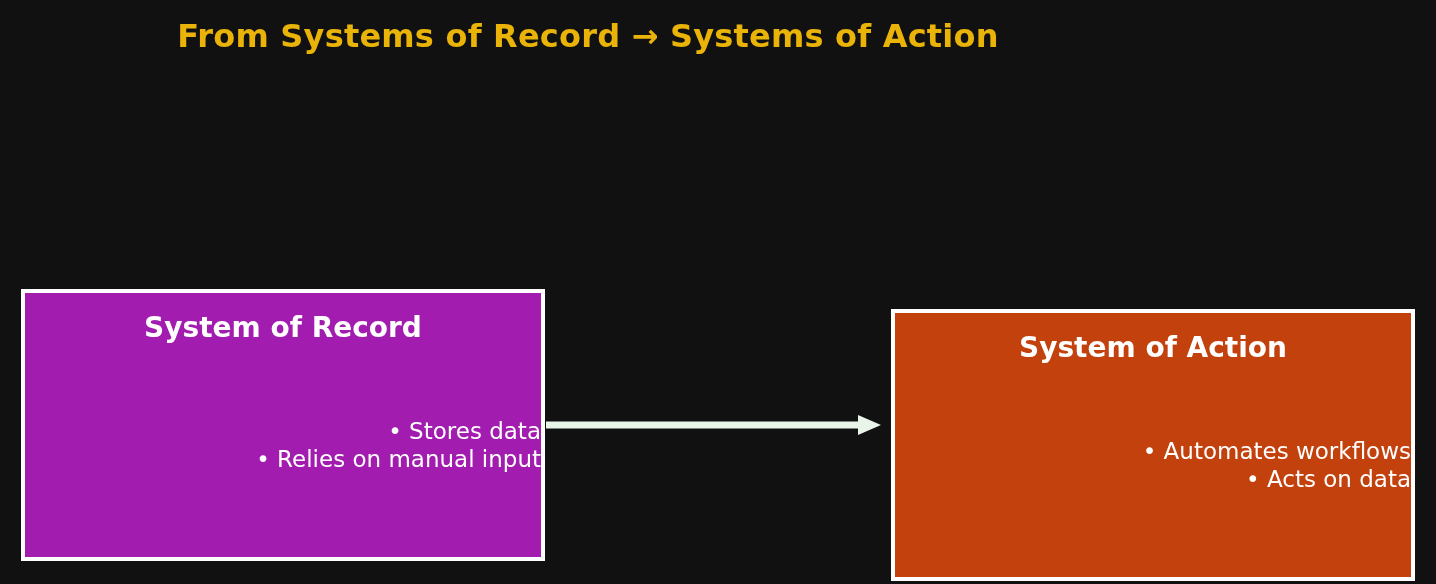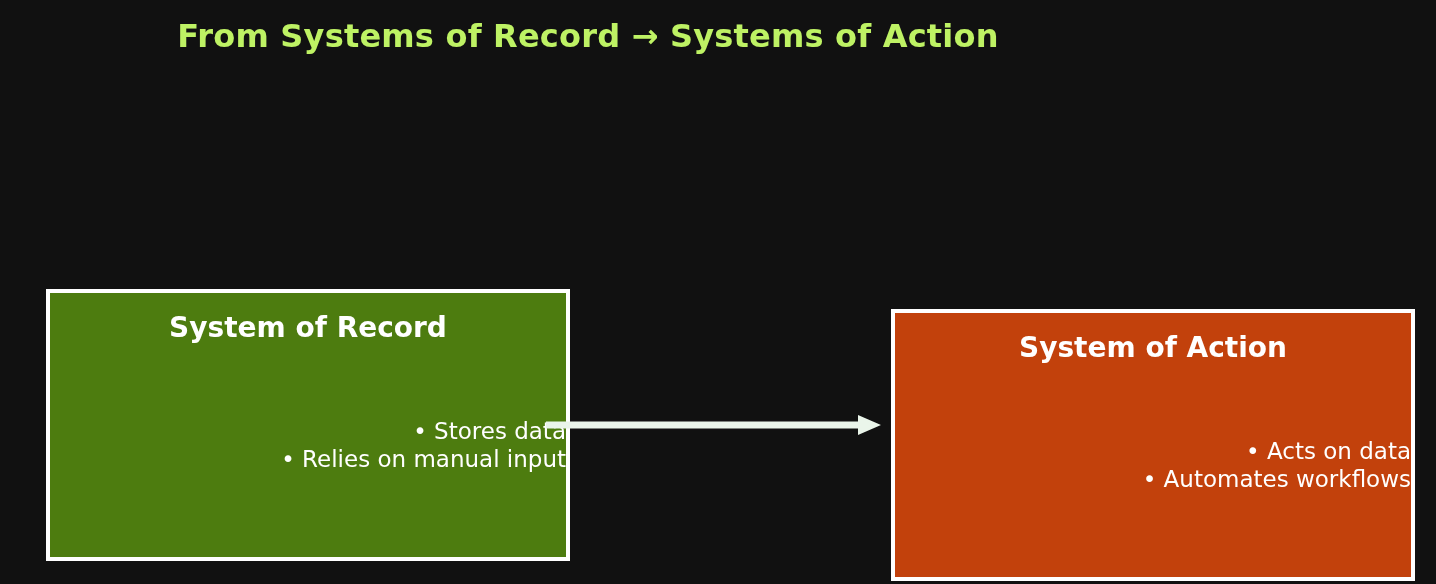--- a/index.html
+++ b/index.html
@@ -21,21 +21,21 @@
     background: #111111;
   }
 
   
   .diagram-title {
     position: absolute;
     left: 0;
     top: 14px;
     width: 1176px;
     text-align: center;
-    color: #bef264;
+    color: #eab308;
     font-size: 32px;
     font-weight: bold;
     line-height: 44px;
     letter-spacing: 0.2px;
     white-space: pre;
   }
 
   
   .node-box {
     position: absolute;
@@ -93,33 +93,33 @@
     height: 40px;
   }
 </style>
 </head>
 <body style="background: rgb(17, 17, 17);">
 
 <div id="canvas" style="background: rgb(17, 17, 17);">
 
   <div class="diagram-title">From Systems of Record → Systems of Action</div>
 
-  <div class="node-box" id="box-record" style="background: #4d7c0f; border-color: rgb(255, 255, 255); color: rgb(255, 255, 255); margin-left: 25px;">
+  <div class="node-box" id="box-record" style="background: #a21caf; border-color: rgb(255, 255, 255); color: rgb(255, 255, 255);">
     <div class="node-heading">System of Record</div>
     <div class="node-bullets">
       <span class="bullet-line">• Stores data</span>
       <span class="bullet-line">• Relies on manual input</span>
     </div>
   </div>
 
   <svg id="flow-arrow" viewBox="0 0 340 40">
     <path d="M 1 16.5 L 313 16.5 L 313 10 L 336 20 L 313 30 L 313 23.5 L 1 23.5 Z" fill="#eaf5ea"></path>
   </svg>
 
   <div class="node-box" id="box-action" style="background: #c2410c; border-color: rgb(255, 255, 255); color: rgb(255, 255, 255); margin-top: 20px;">
     <div class="node-heading">System of Action</div>
     <div class="node-bullets">
+      <span class="bullet-line">• Automates workflows</span>
       <span class="bullet-line">• Acts on data</span>
-      <span class="bullet-line">• Automates workflows</span>
     </div>
   </div>
 
 </div>
 
 </body></html>

